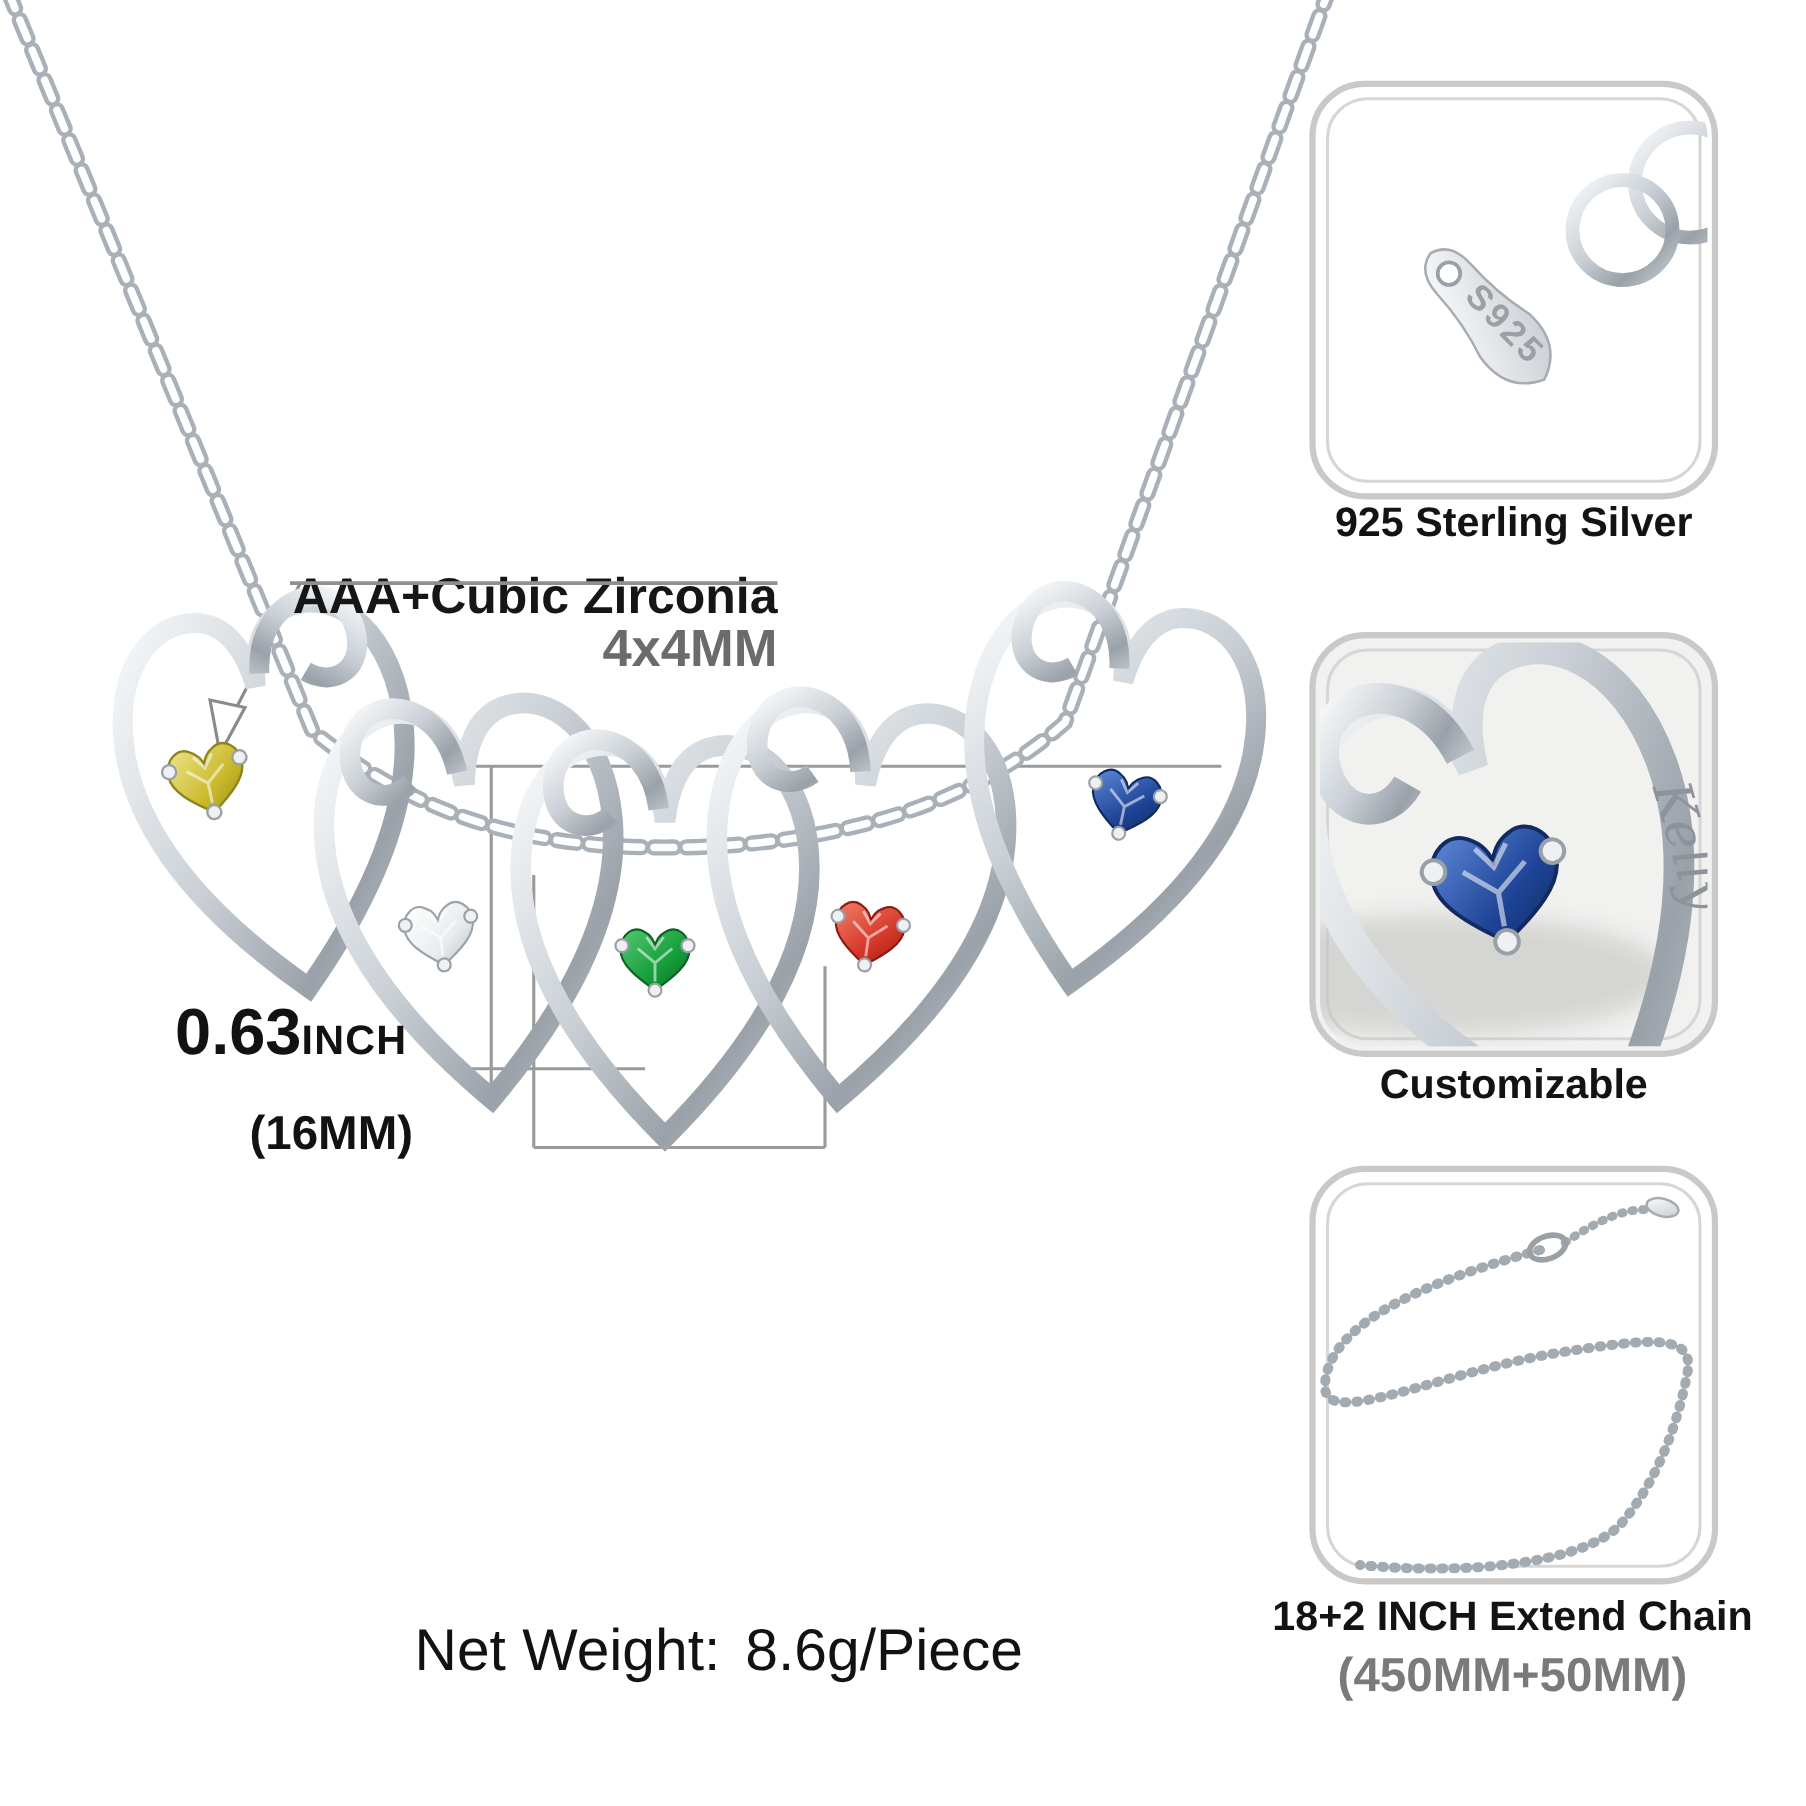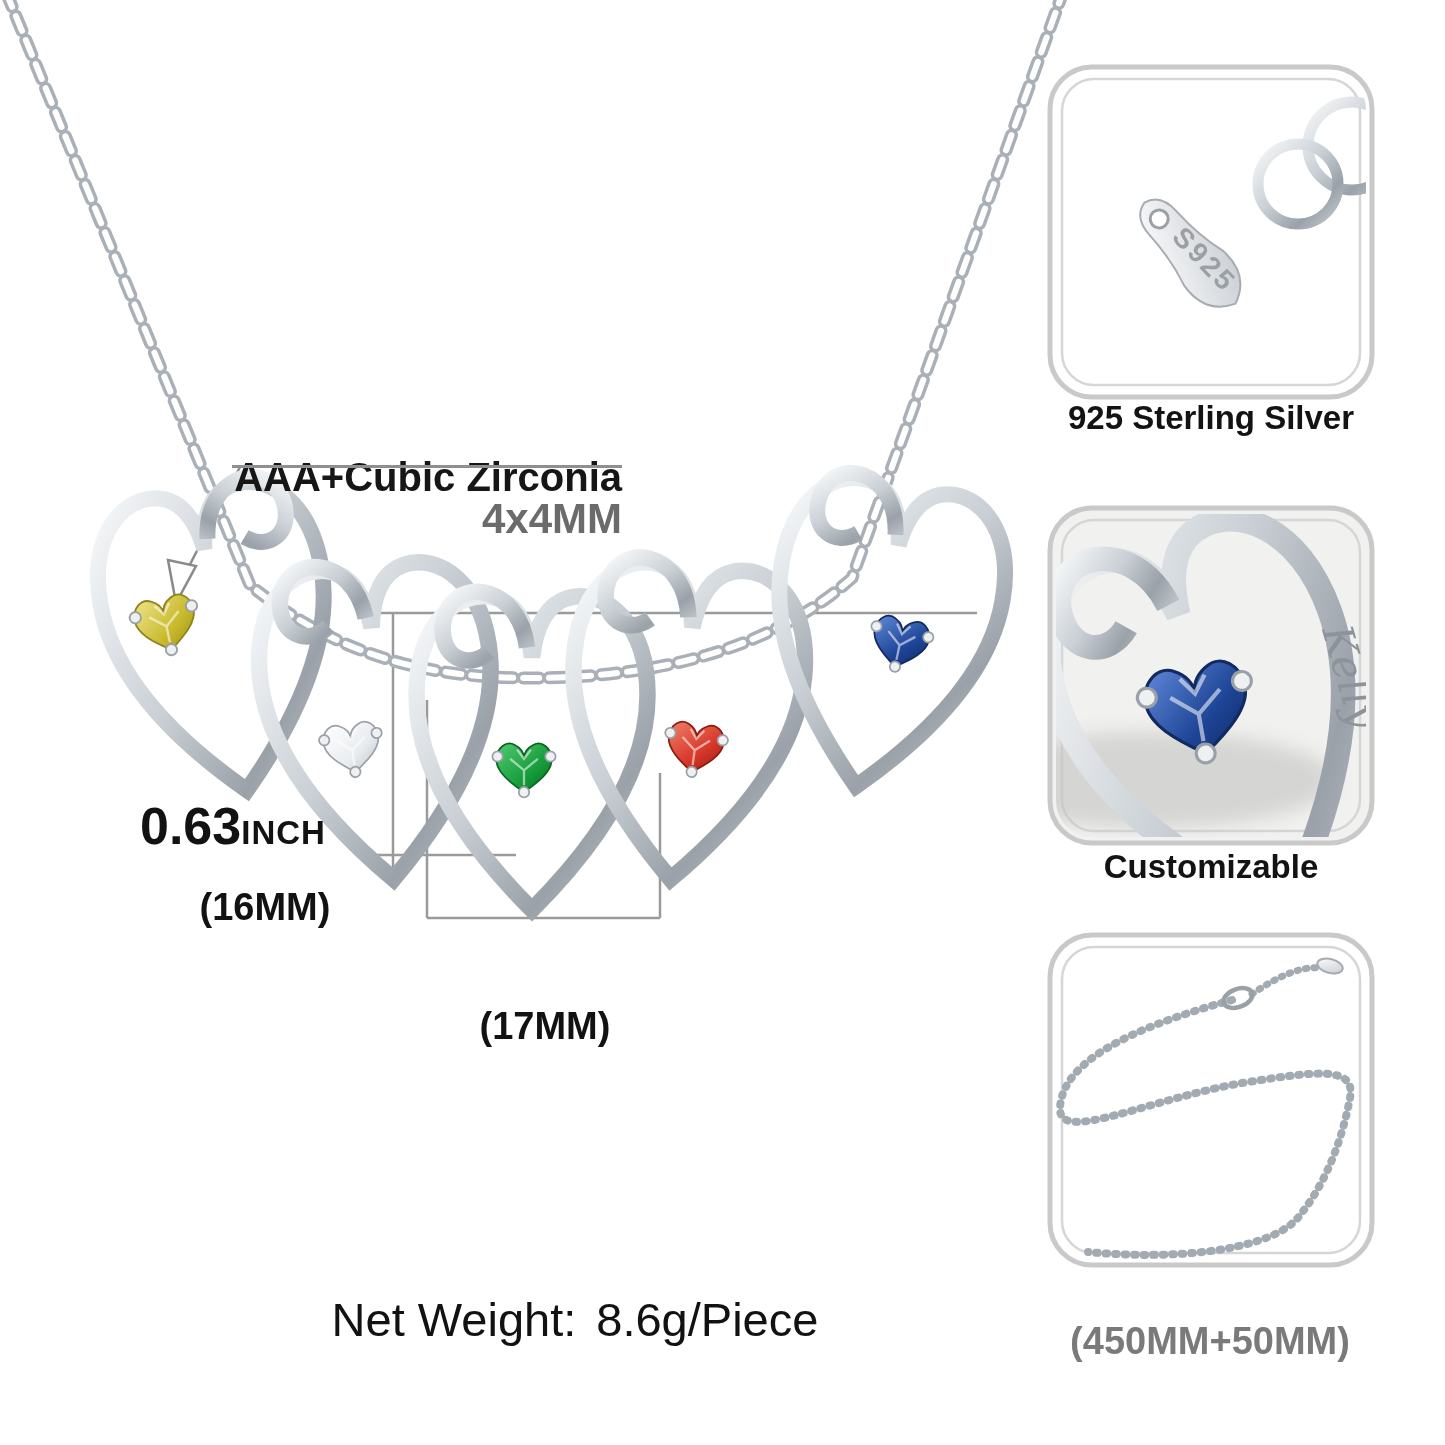--- a/index.html
+++ b/index.html
@@ -208,23 +208,23 @@
 
   <div class="abs callout-title" style="left:222px;top:424px;width:400px;margin-top:32px;">AAA+Cubic Zirconia</div>
   <div class="abs underline" style="left:232px;top:465px;width:390px;"></div>
   <div class="abs callout-size" style="left:222px;top:472px;width:400px;">4x4MM</div>
 
   <div class="abs meas" style="left:140px;top:796px;text-align:right;">
     <span class="num">0.63</span><span class="unit">INCH</span>
   </div>
   <div class="abs mmline" style="left:140px;top:886px;width:250px;">(16MM)</div>
 
-  <div class="abs mmline" style="left:420px;top:1005px;width:250px;">(17MM)</div>
 
   <div class="abs netweight" style="left:200px;top:1292px;width:750px;">
     <span>Net Weight:</span><span class="gap"></span><span>8.6g/Piece</span>
   </div>
 
   <div class="abs caption" style="left:981px;top:399px;width:460px;">925 Sterling Silver</div>
   <div class="abs caption" style="left:981px;top:848px;width:460px;">Customizable</div>
+  <div class="abs caption" style="left:975px;top:1274px;width:470px;">18+2 INCH Extend Chain</div>
   <div class="abs caption-sub" style="left:975px;top:1320px;width:470px;">(450MM+50MM)</div>
 
 </div>
 
 </body></html>

